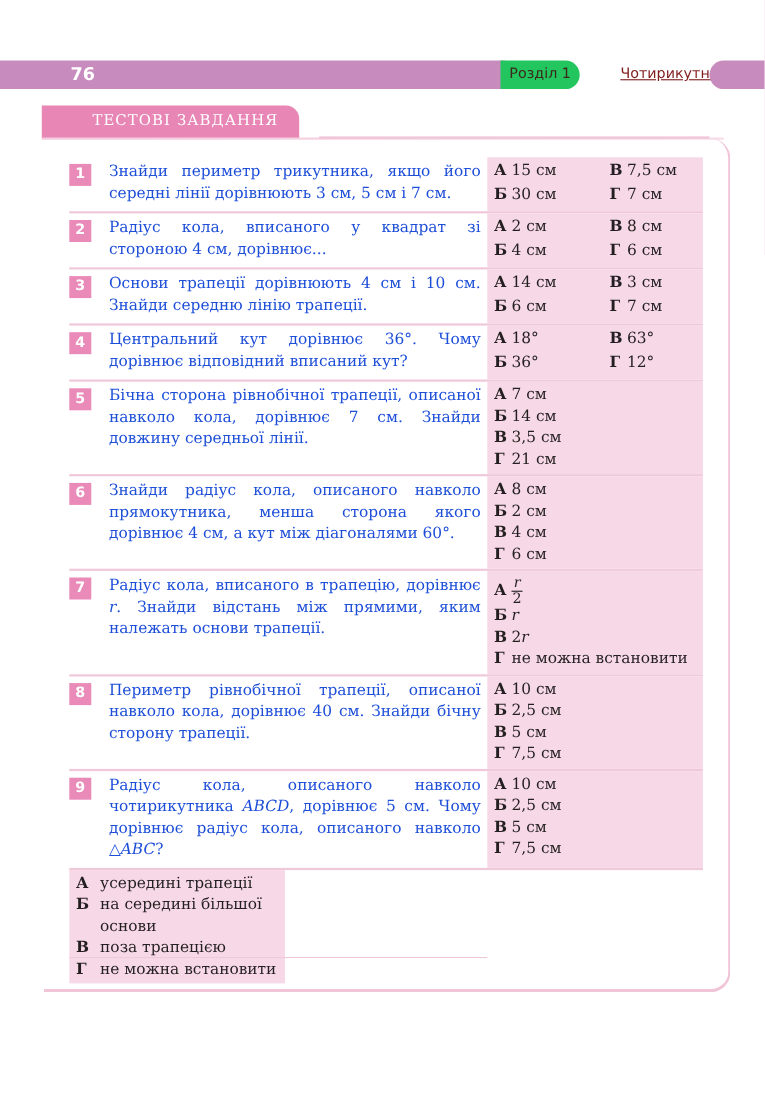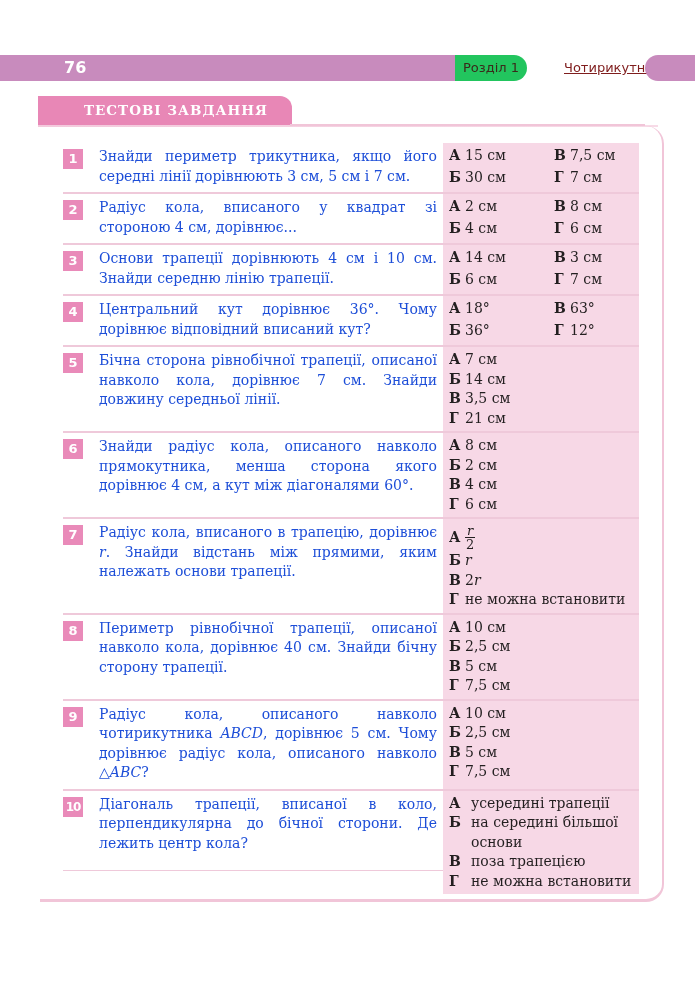--- a/index.html
+++ b/index.html
@@ -23,23 +23,23 @@
     .chapter-title {
       position: absolute; left: 564px; top: 55px; height: 26px; line-height: 26px;
       font-family: "DejaVu Sans", sans-serif; font-size: 13px; color: #7f1d1d; text-decoration: underline;
     }
     .header-bar-right {
       position: absolute; left: 645px; top: 55px; width: 60px; height: 26px;
       background: #c88bbd; border-radius: 13px 0 0 13px;
     }
 
     .tests-heading {
-      position: absolute; left: 38px; top: 96px; width: 254px; height: 30px;
+      position: absolute; left: 38px; top: 96px; width: 234px; height: 30px;
       background: #e887b6; border-radius: 0 12px 0 0;
-      font-family: "DejaVu Serif", serif; font-weight: bold; font-size: 13.5px;
+      font-family: "DejaVu Serif", serif; font-weight: normal; font-size: 13.5px;
       letter-spacing: 1px; color: #ffffff; line-height: 28px; padding-left: 46px;
     }
     .heading-underline {
       position: absolute; left: 38px; top: 125px; width: 620px; height: 2px;
       background: linear-gradient(to right, #f3c9dc, #f7dbe7);
     }
 
     .frame {
       position: absolute; left: 40px; top: 126px; width: 624px; height: 776px;
       border-right: 2px solid #f1c5d8; border-bottom: 3px solid #f1c5d8;
@@ -323,24 +323,20 @@
           <span class="ans-text">5 см</span>
         </div>
       <div class="ans">
           <span class="ans-letter">Г</span>
           <span class="ans-text">7,5 см</span>
         </div>
     </div>
   </div>
 
   <div class="task">
-    <div class="task-left">
-      <div class="task-num wide">10</div>
-      <div class="task-text">Діагональ трапеції, вписаної в коло, перпендикулярна до бічної сторони. Де лежить центр кола?</div>
-    </div>
     <div class="task-right">
       <div class="ans">
           <span class="ans-letter wide">А</span>
           <span class="ans-text">усередині трапеції</span>
         </div>
       <div class="ans">
           <span class="ans-letter wide">Б</span>
           <span class="ans-text">на середині більшої основи</span>
         </div>
       <div class="ans">

